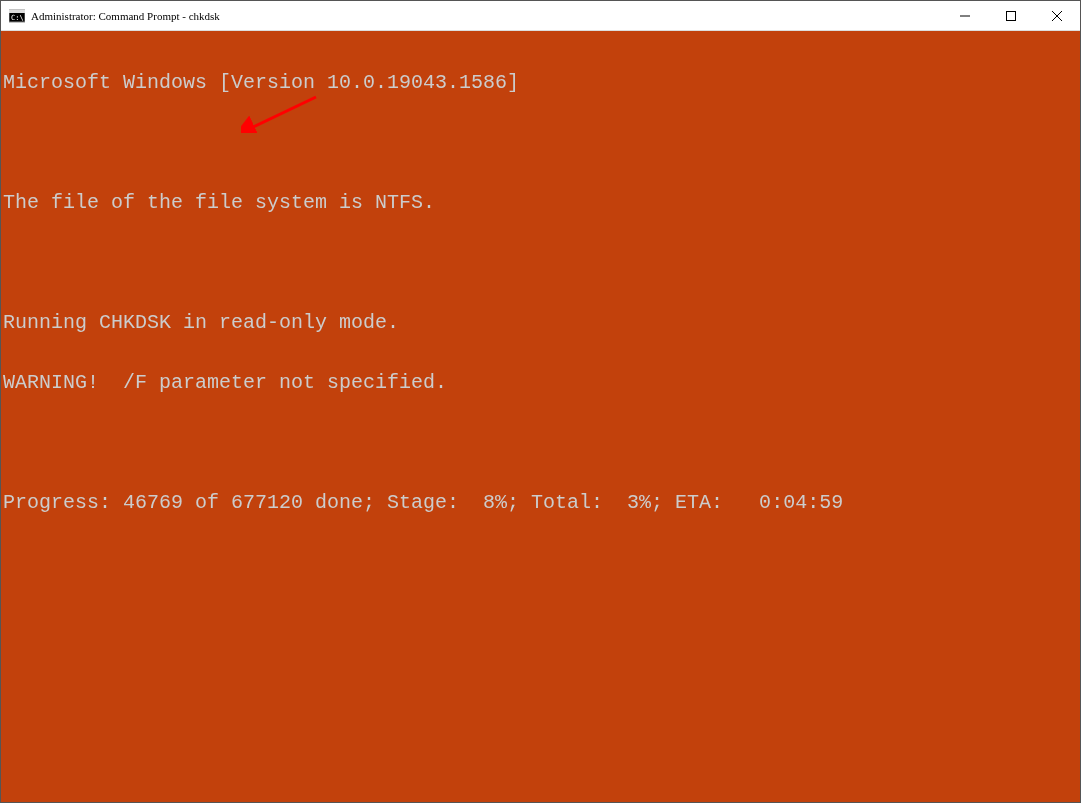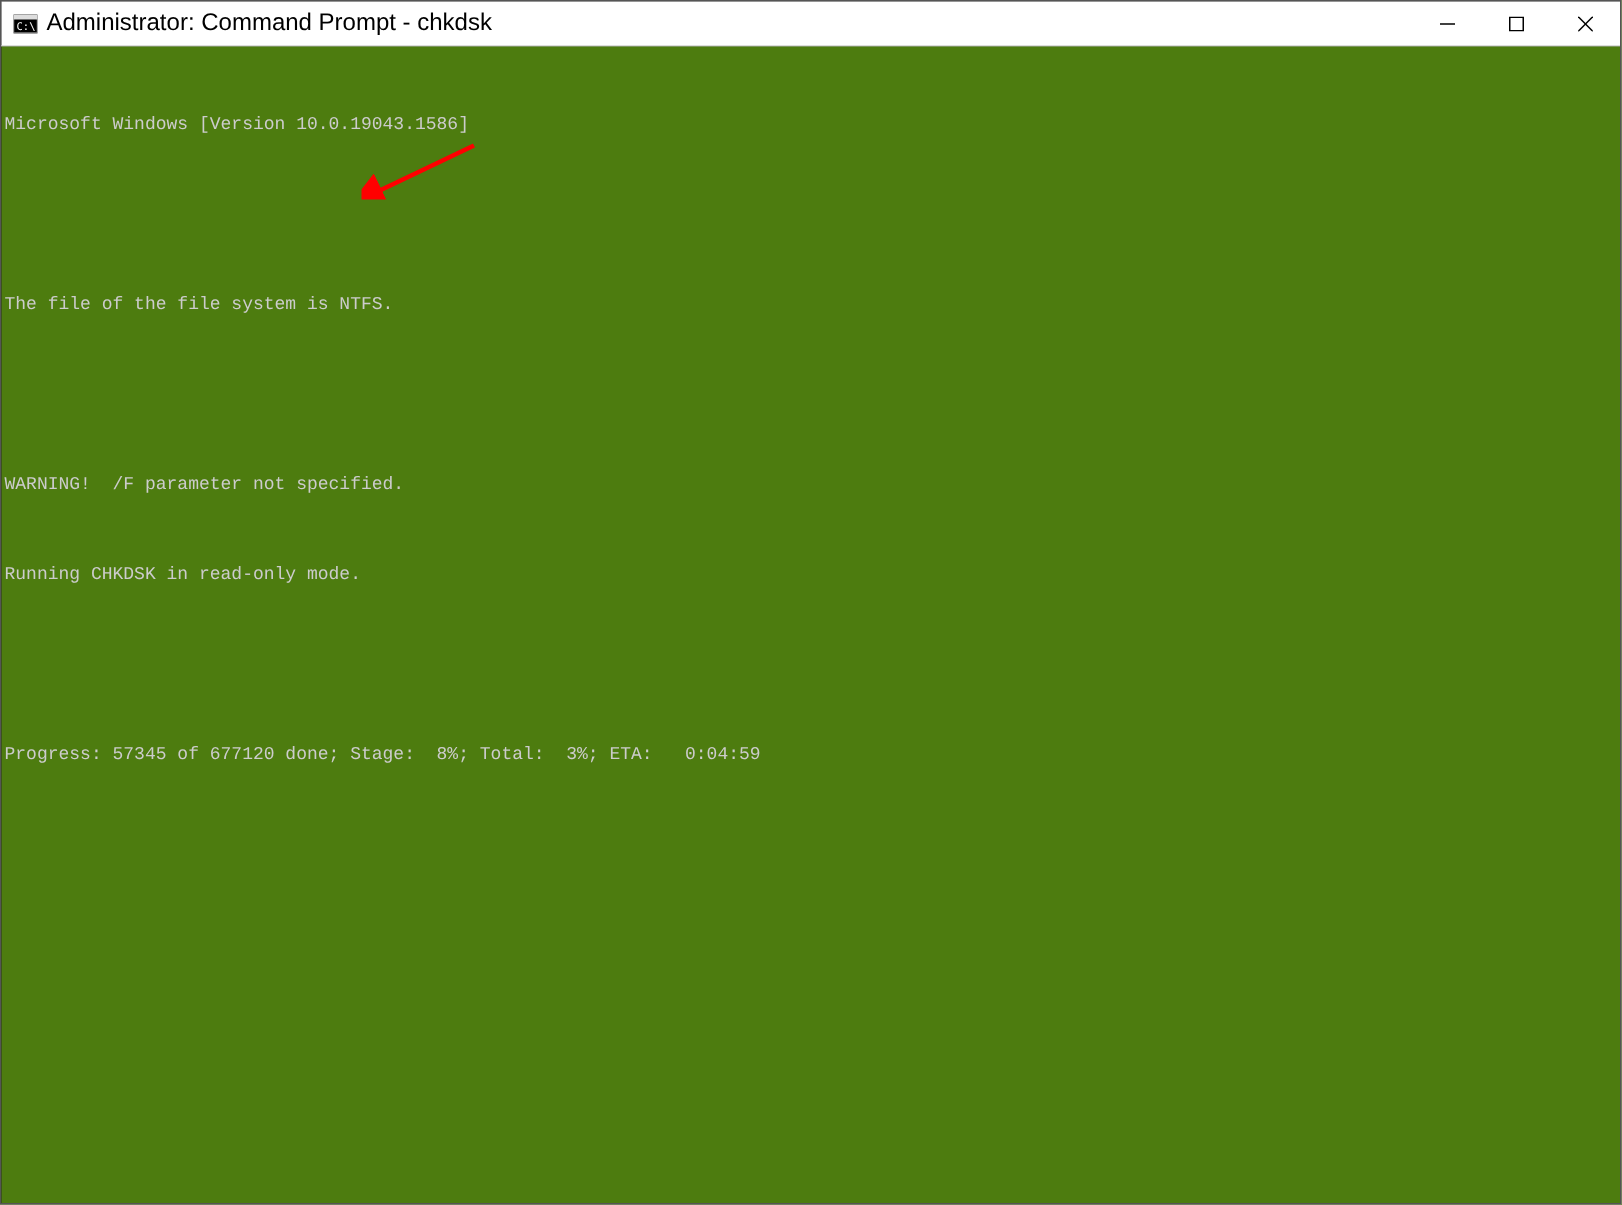--- a/index.html
+++ b/index.html
@@ -33,43 +33,44 @@
       gap: 6px;
     }
     .app-icon {
       width: 16px;
       height: 16px;
       display: flex;
       align-items: center;
       justify-content: center;
     }
     .title-text {
-      font-size: 16px;
+      font-size: 11px;
       color: #000;
+      font-family: Liberation Serif, serif;
     }
     .window-controls {
       display: flex;
       height: 100%;
     }
     .win-btn {
       width: 46px;
       height: 100%;
       display: flex;
       align-items: center;
       justify-content: center;
       cursor: pointer;
       font-size: 10px;
       color: #000;
     }
     .terminal {
       flex: 1;
-      background: #4d7c0f;
+      background: #c2410c;
       color: #ccc;
       font-family: Consolas, "Courier New", monospace;
-      font-size: 12px;
+      font-size: 20px;
       line-height: 20px;
       padding: 2px 2px;
       white-space: pre;
       overflow: hidden;
       position: relative;
     }
     .arrow {
       position: absolute;
       left: 240px;
       top: 62px;
@@ -110,24 +111,24 @@
           </svg>
       </div>
     </div>
   </div>
 
   <div class="terminal">
     <span class="line">Microsoft Windows [Version 10.0.19043.1586]</span>
     <span class="line"></span>
     <span class="line">The file of the file system is NTFS.</span>
     <span class="line"></span>
+    <span class="line">Running CHKDSK in read-only mode.</span>
     <span class="line">WARNING!  /F parameter not specified.</span>
-    <span class="line">Running CHKDSK in read-only mode.</span>
     <span class="line"></span>
-    <span class="line">Progress: 57345 of 677120 done; Stage:  8%; Total:  3%; ETA:   0:04:59</span>
+    <span class="line">Progress: 46769 of 677120 done; Stage:  8%; Total:  3%; ETA:   0:04:59</span>
 
     <svg class="arrow" width="80" height="40" viewBox="0 0 80 40">
       <defs>
         <marker id="ah" markerWidth="8" markerHeight="8" refX="2" refY="4" orient="auto">
           <polygon points="0 0, 8 4, 0 8" fill="#ff0000"></polygon>
         </marker>
       </defs>
       <line x1="75" y1="4" x2="8" y2="36" stroke="#ff0000" stroke-width="3" marker-end="url(#ah)"></line>
     </svg>
   </div>

